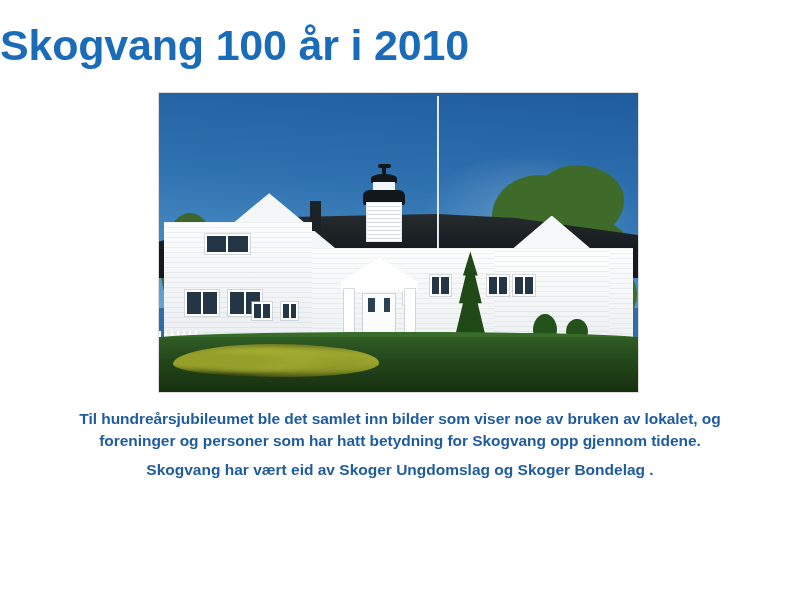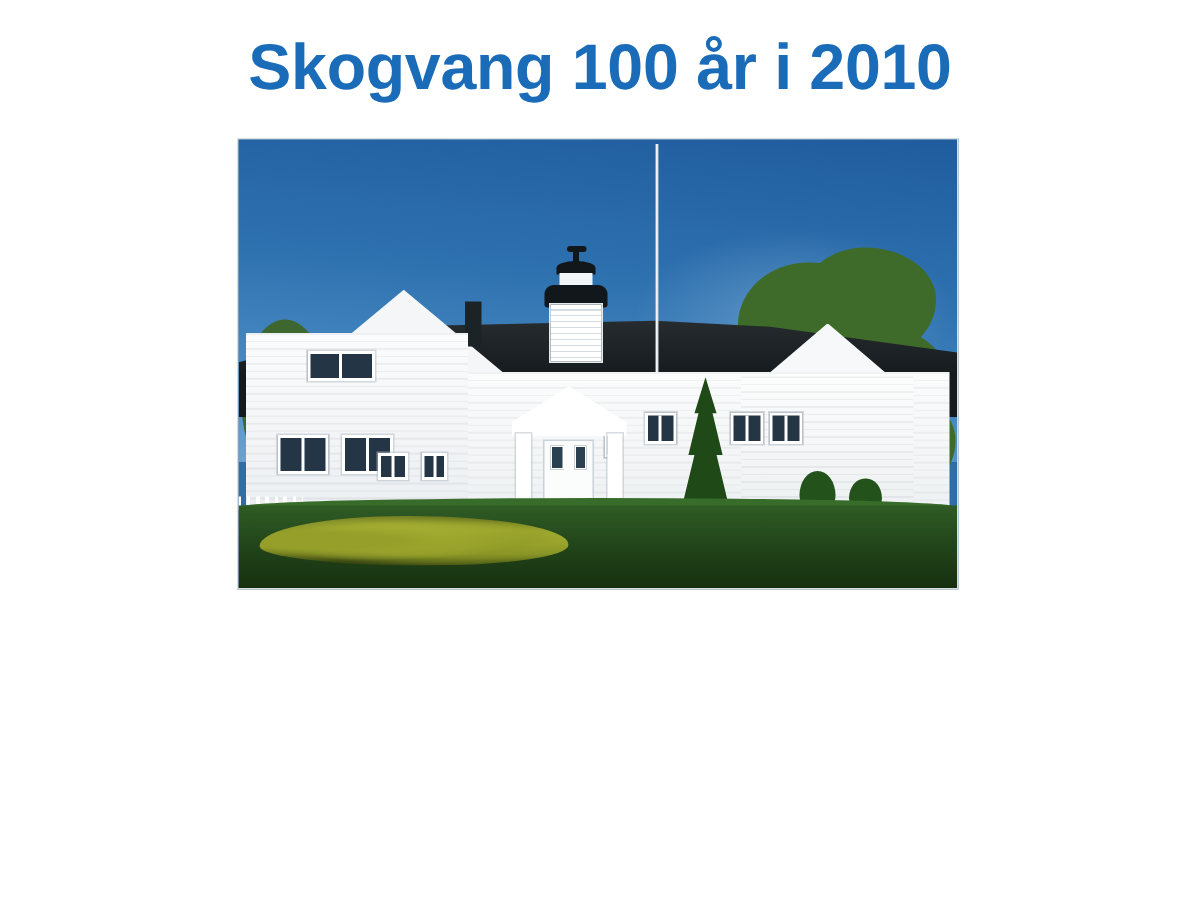--- a/index.html
+++ b/index.html
@@ -23,21 +23,21 @@
     background: #ffffff;
     box-sizing: border-box;
   }
 
   
   .slide-title {
     position: absolute;
     left: 0;
     top: 22px;
     width: 800px;
-    text-align: center;
+    text-align: left;
     font-size: 43px;
     font-weight: bold;
     letter-spacing: -0.2px;
     color: #1B6CB8;
     line-height: 1.1;
     white-space: nowrap;
   }
 
   
   .photo-frame {
@@ -446,15 +446,17 @@
 
       <div class="fence"></div>
       <div class="lawn-top-edge"></div>
       <div class="lawn"></div>
       <div class="hedge-bed"></div>
 
     </div>
   </div>
 
   <div class="body-text">
+    <p class="para p1">Til hundreårsjubileumet ble det samlet inn bilder som viser noe av bruken av lokalet, og foreninger og personer som har hatt betydning for Skogvang opp gjennom tidene.</p>
+    <p class="para">Skogvang har vært eid av Skoger Ungdomslag og Skoger Bondelag .</p>
   </div>
 
 </div>
 
 </body></html>

